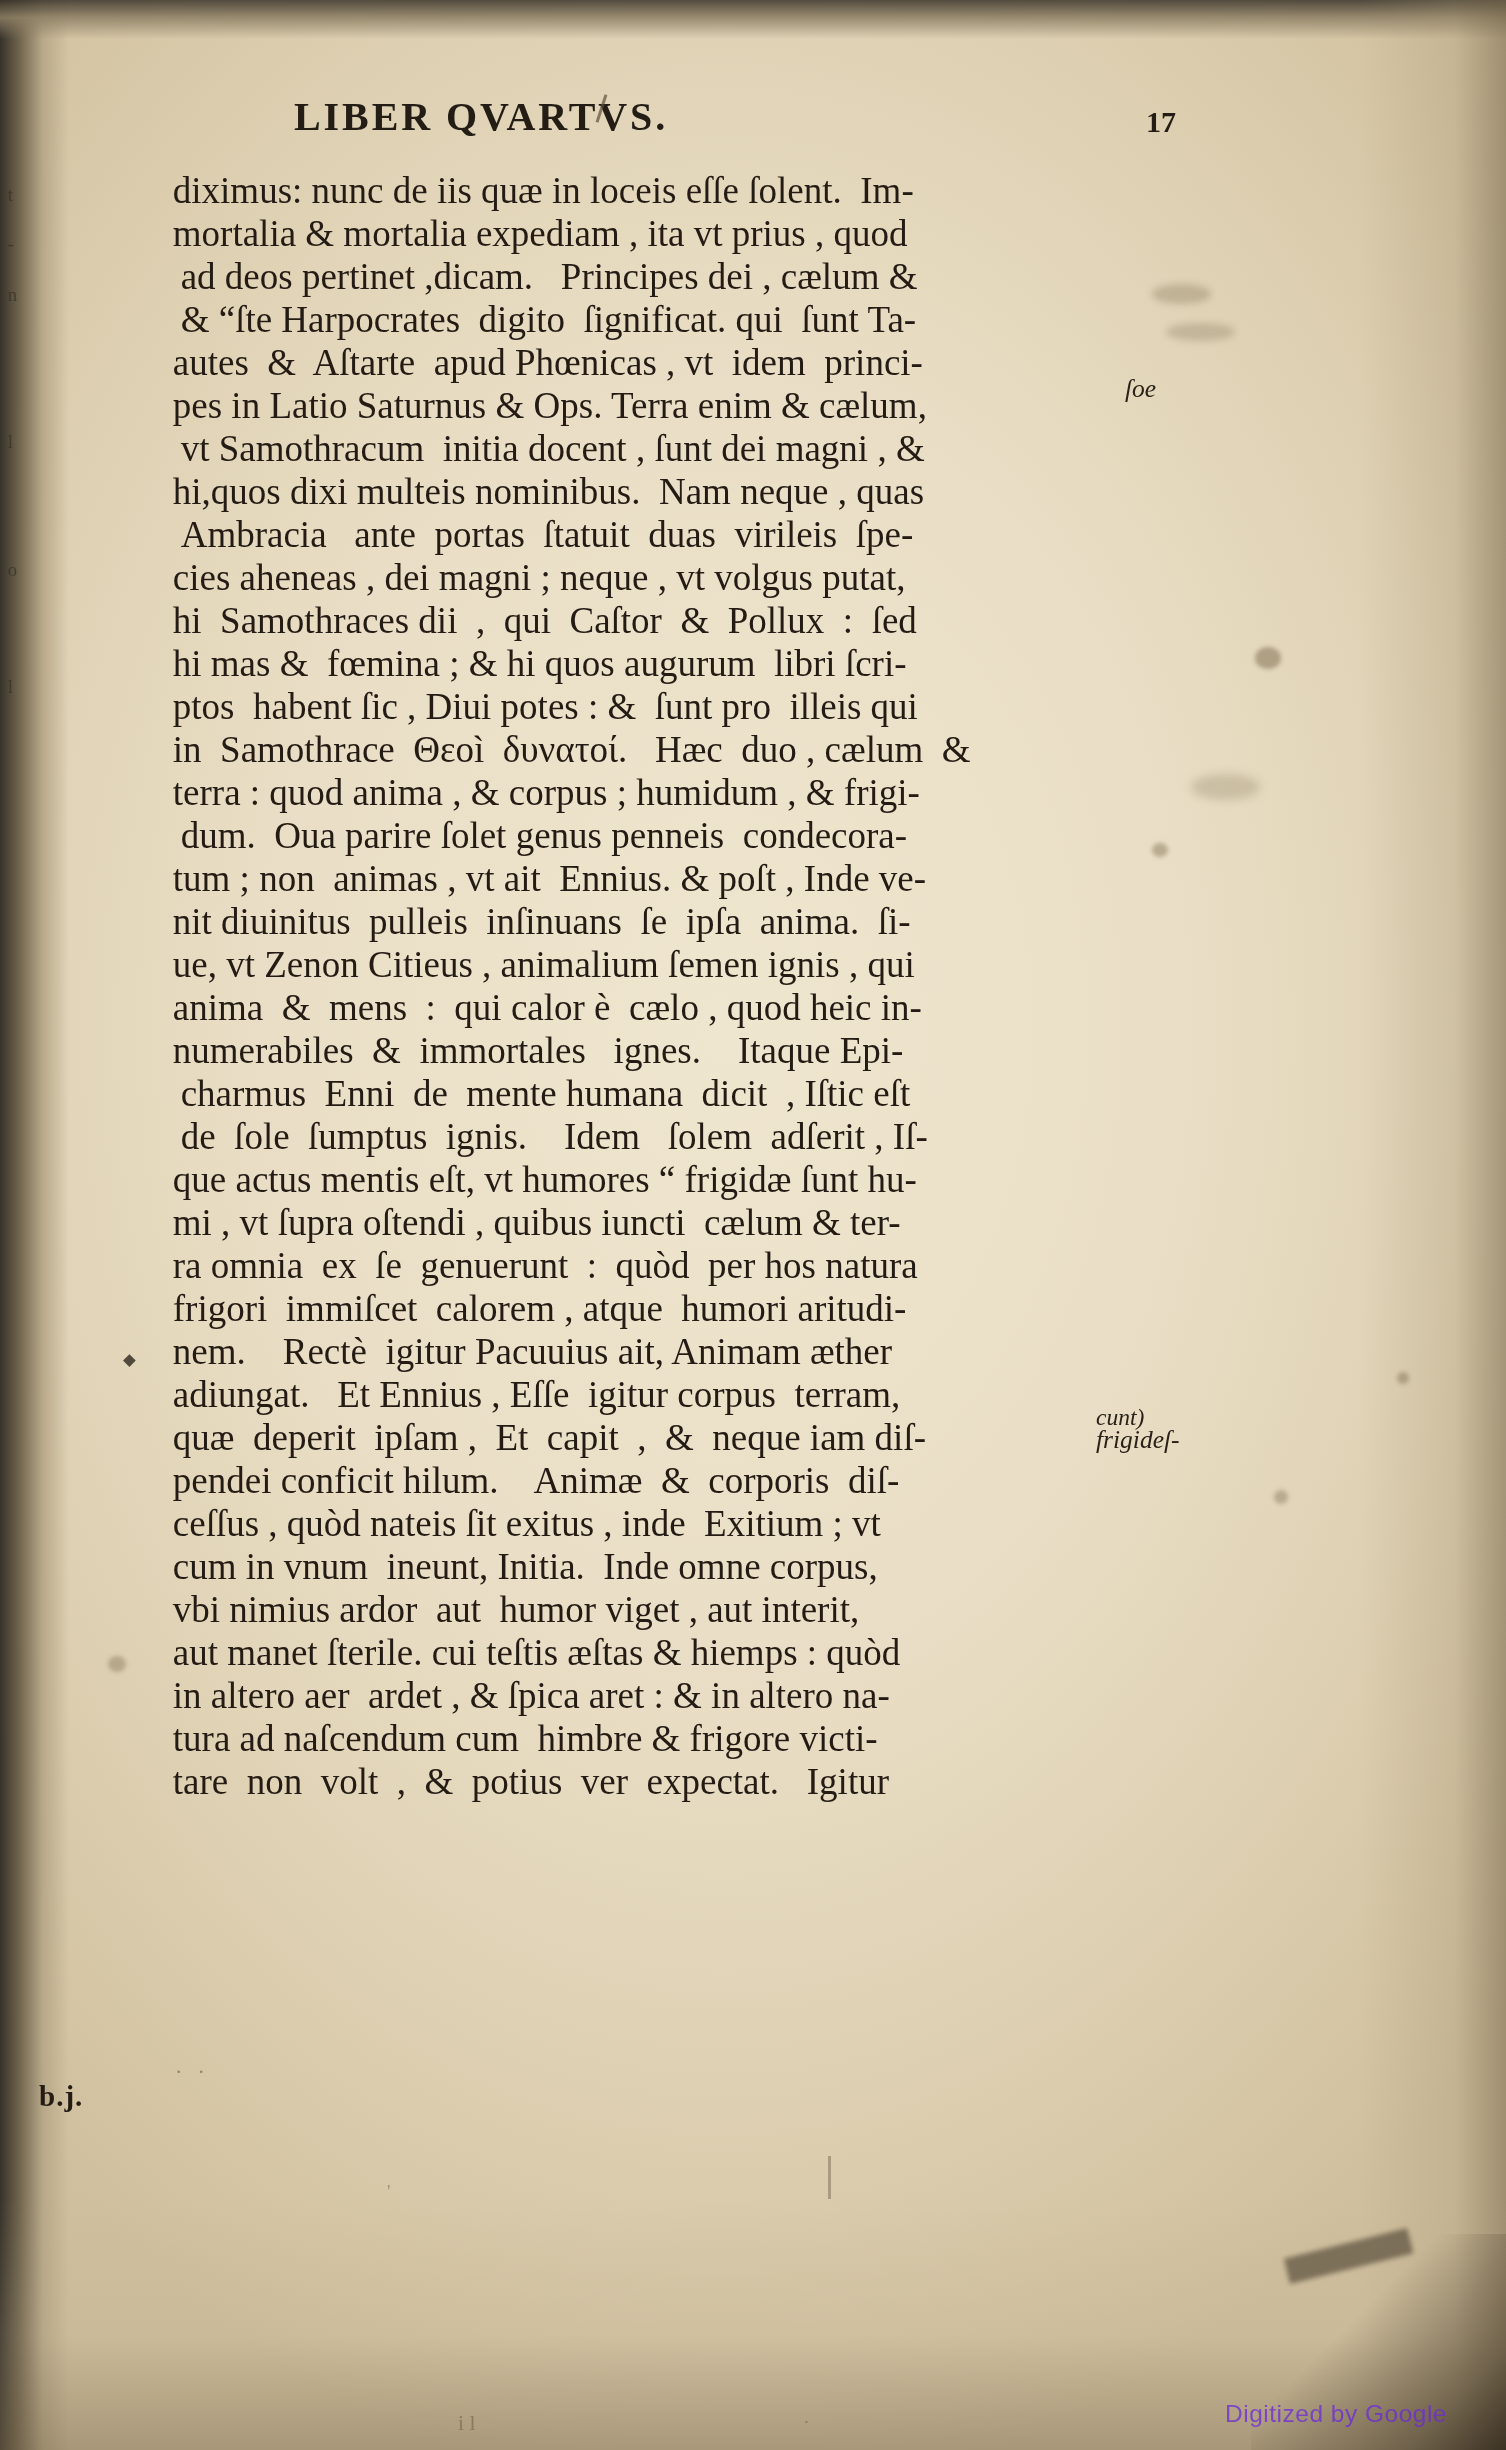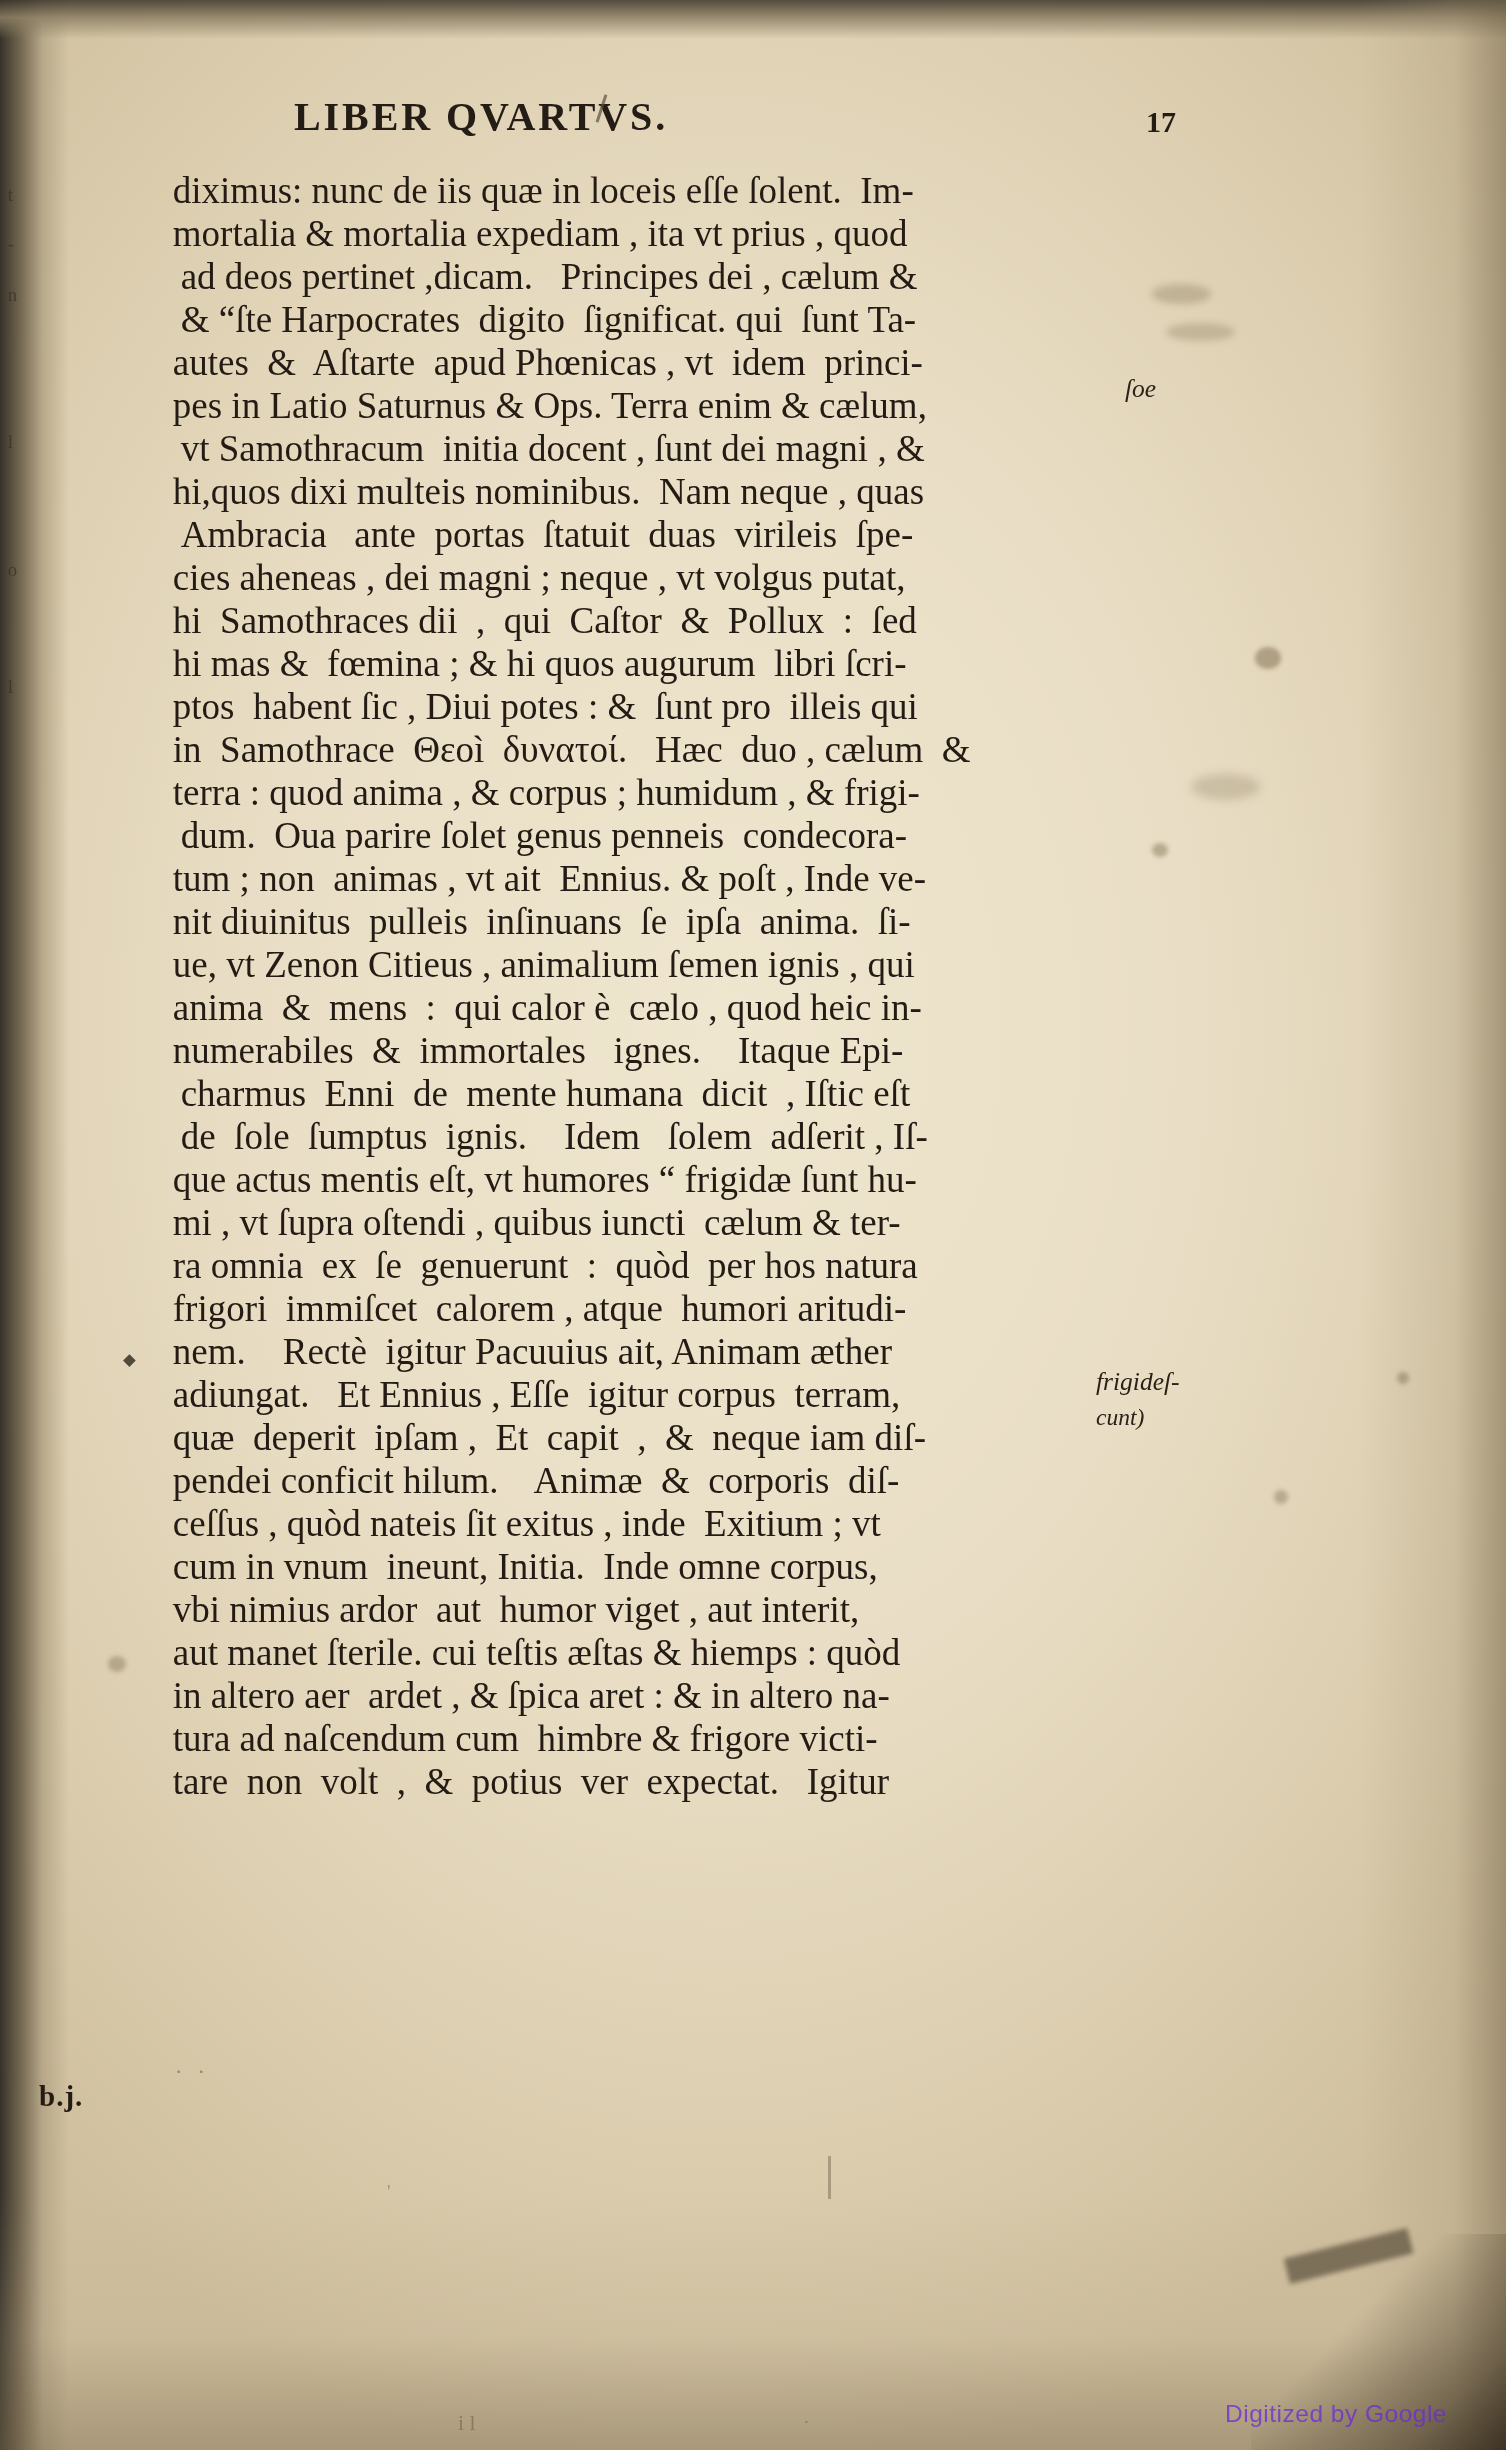--- a/index.html
+++ b/index.html
@@ -124,21 +124,21 @@
 
   
   .marginal {
     position: absolute;
     font-style: italic;
     font-size: 25.5px;
     color: #2a2118;
     white-space: pre;
   }
   #mn1 { left: 1125px; top: 374px; }
-  #mn2 { left: 1096px; top: 1367px; }
+  #mn2 { left: 1096px; top: 1425px; }
   #mn3 { left: 1096px; top: 1404px; font-size: 23.5px; }
 
   
   #dot-mark {
     position: absolute;
     left: 125px;
     top: 1356px;
     width: 8.8px; height: 8.8px;
     background: #2d251b;
     transform: rotate(45deg);

